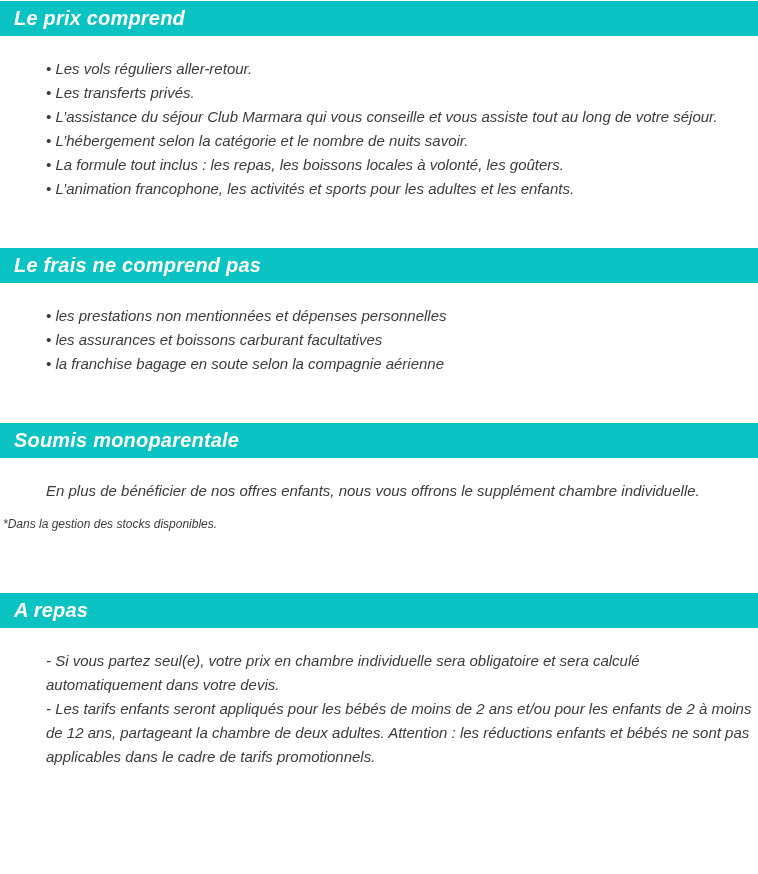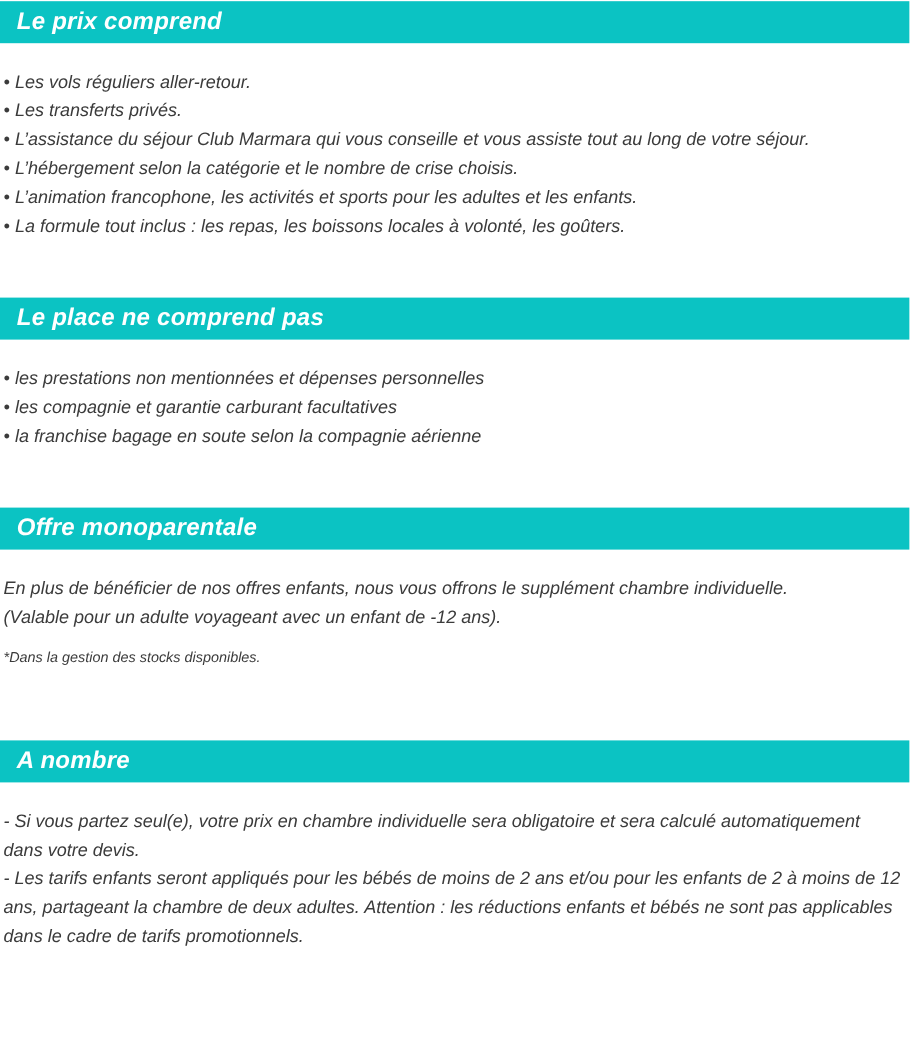--- a/index.html
+++ b/index.html
@@ -30,20 +30,21 @@
     font-weight: 700;
     font-style: italic;
     letter-spacing: 0.2px;
   }
   .section-content {
     padding: 21px 6px 0 3px;
   }
   .text-line, .paragraph {
     font-size: 15px;
     line-height: 24px;
+    margin-left: 43px;
   }
   .footnote {
     font-size: 12px;
     line-height: 16px;
     margin-top: 13px;
   }
   .section-offer { margin-bottom: 61px; }
 </style>
 </head>
 <body>
@@ -51,51 +52,50 @@
 <div class="page">
 
   <section class="section">
     <header class="section-bar">
       <h2 class="section-title">Le prix comprend</h2>
     </header>
     <div class="section-content">
       <p class="text-line">• Les vols réguliers aller-retour.</p>
       <p class="text-line">• Les transferts privés.</p>
       <p class="text-line">• L’assistance du séjour Club Marmara qui vous conseille et vous assiste tout au long de votre séjour.</p>
-      <p class="text-line">• L’hébergement selon la catégorie et le nombre de crise choisis.</p>
+      <p class="text-line">• L’hébergement selon la catégorie et le nombre de nuits savoir.</p>
+      <p class="text-line">• La formule tout inclus : les repas, les boissons locales à volonté, les goûters.</p>
       <p class="text-line">• L’animation francophone, les activités et sports pour les adultes et les enfants.</p>
-      <p class="text-line">• La formule tout inclus : les repas, les boissons locales à volonté, les goûters.</p>
     </div>
   </section>
 
   <section class="section">
     <header class="section-bar">
-      <h2 class="section-title">Le place ne comprend pas</h2>
+      <h2 class="section-title">Le frais ne comprend pas</h2>
     </header>
     <div class="section-content">
       <p class="text-line">• les prestations non mentionnées et dépenses personnelles</p>
-      <p class="text-line">• les compagnie et garantie carburant facultatives</p>
+      <p class="text-line">• les assurances et boissons carburant facultatives</p>
       <p class="text-line">• la franchise bagage en soute selon la compagnie aérienne</p>
     </div>
   </section>
 
   <section class="section section-offer">
     <header class="section-bar">
-      <h2 class="section-title">Offre monoparentale</h2>
+      <h2 class="section-title">Soumis monoparentale</h2>
     </header>
     <div class="section-content">
       <p class="paragraph">En plus de bénéficier de nos offres enfants, nous vous offrons le supplément chambre individuelle.</p>
-      <p class="paragraph">(Valable pour un adulte voyageant avec un enfant de -12 ans).</p>
       <p class="footnote">*Dans la gestion des stocks disponibles.</p>
     </div>
   </section>
 
   <section class="section">
     <header class="section-bar">
-      <h2 class="section-title">A nombre</h2>
+      <h2 class="section-title">A repas</h2>
     </header>
     <div class="section-content">
       <p class="paragraph">- Si vous partez seul(e), votre prix en chambre individuelle sera obligatoire et sera calculé automatiquement dans votre devis.</p>
       <p class="paragraph">- Les tarifs enfants seront appliqués pour les bébés de moins de 2 ans et/ou pour les enfants de 2 à moins de 12 ans, partageant la chambre de deux adultes. Attention : les réductions enfants et bébés ne sont pas applicables dans le cadre de tarifs promotionnels.</p>
     </div>
   </section>
 
 </div>
 
 </body></html>

